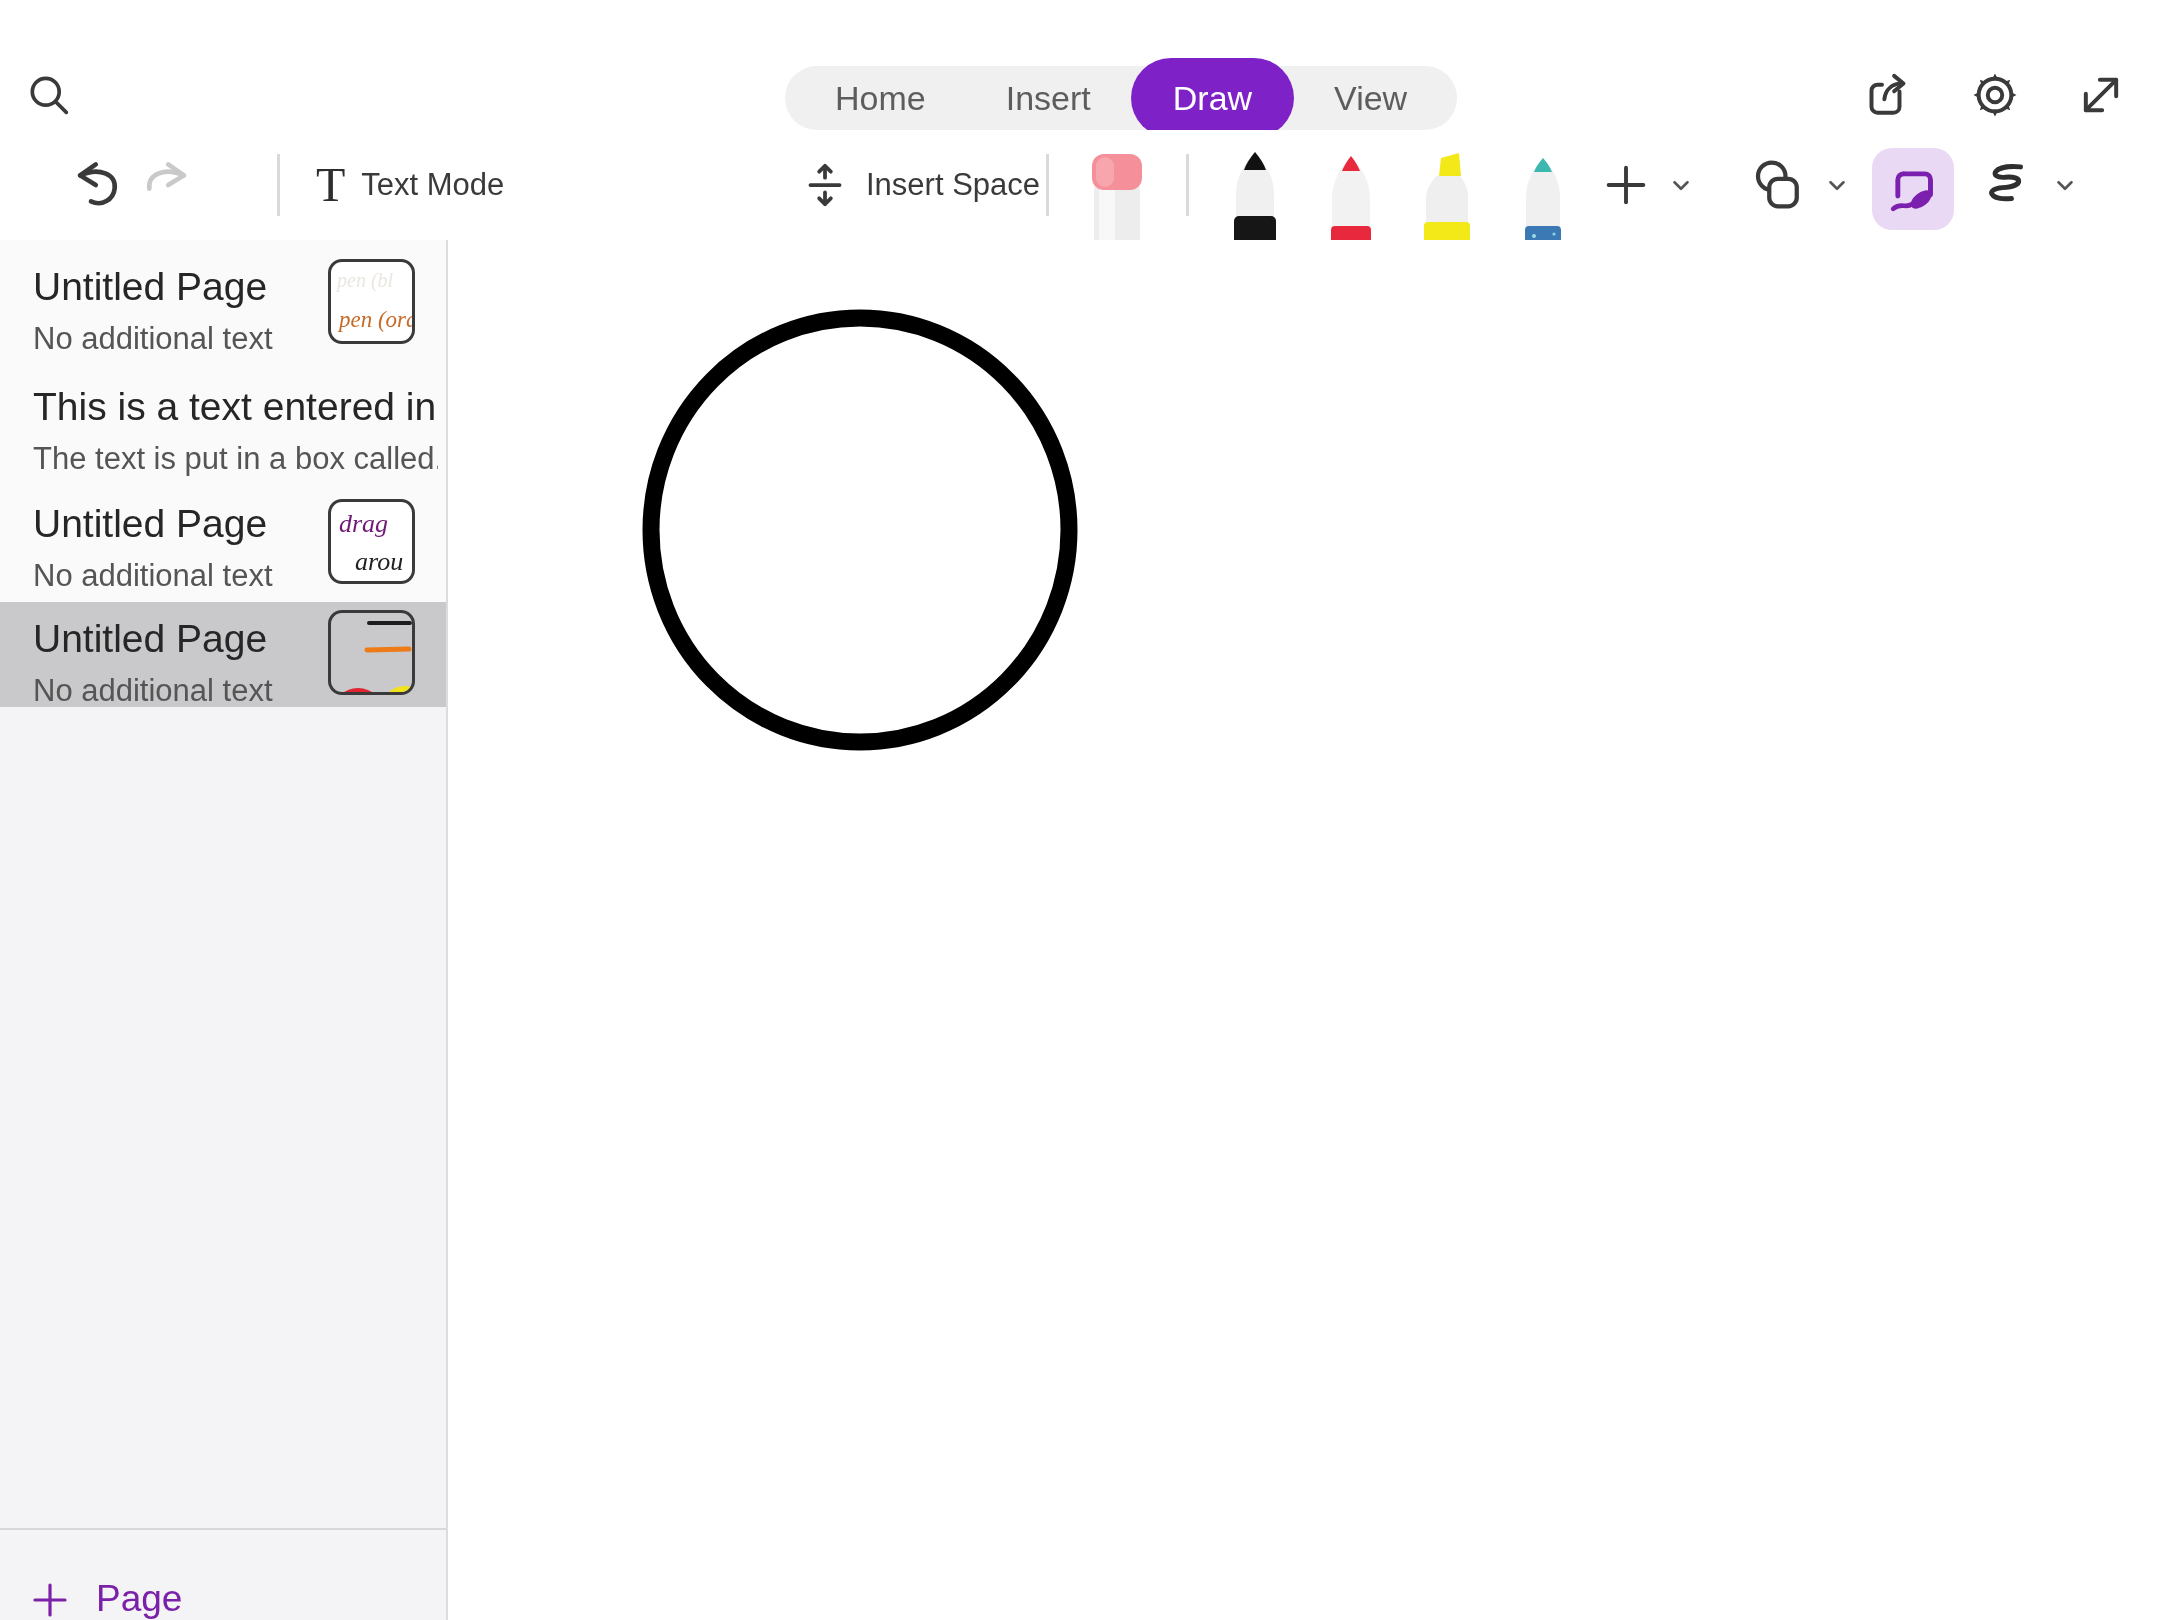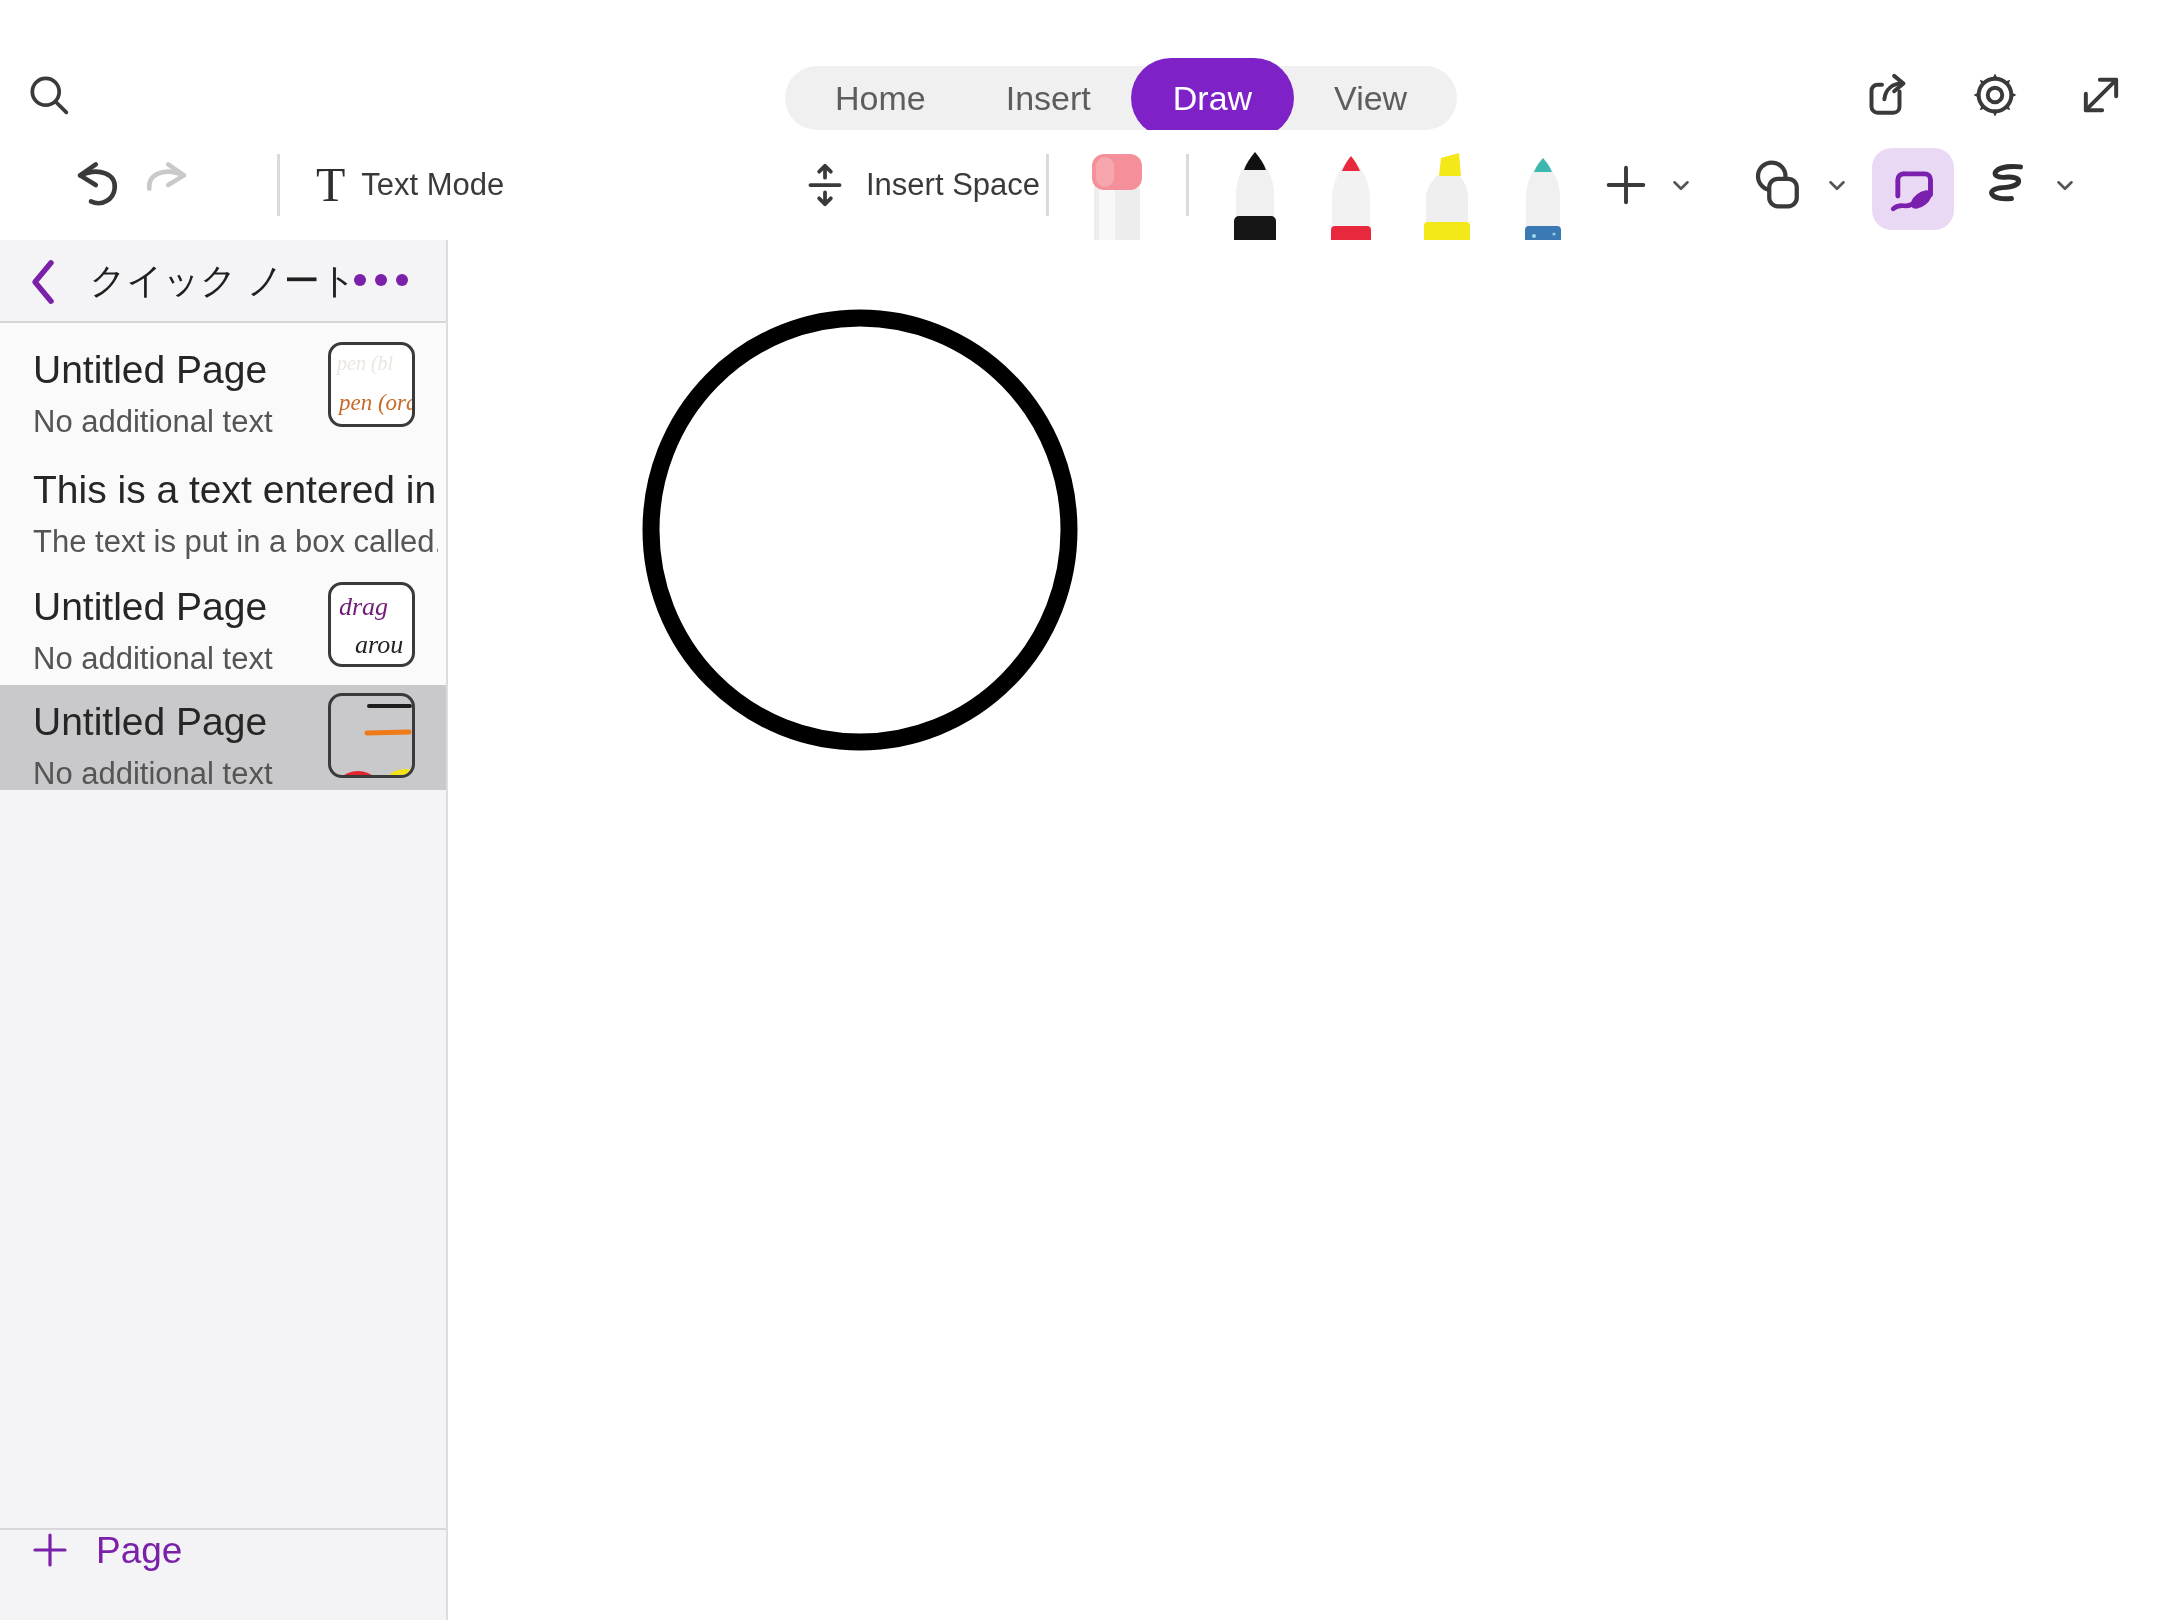--- a/index.html
+++ b/index.html
@@ -39,21 +39,21 @@
   .row { position:relative; padding-left:33px; overflow:hidden; }
   .row .title { font-size:39px; color:#262626; white-space:nowrap; overflow:hidden; }
   .row .subtitle { font-size:31px; color:#555; white-space:nowrap; overflow:hidden; margin-top:12px; }
   .row1 { height:122px; padding-top:25px; }
   .row2 { height:118px; padding-top:23px; }
   .row3 { height:122px; padding-top:22px; }
   .row4 { height:105px; padding-top:15px; background:#c9c8ca; }
   .thumb { position:absolute; right:31px; width:87px; height:85px; border:3px solid #3a3a3a; border-radius:14px; background:#fff; overflow:hidden; }
   .thumb.transparent { background:transparent; }
   .th-line { font-family:"Liberation Serif","DejaVu Serif",serif; font-style:italic; white-space:nowrap; line-height:1.4; }
-  .sb-footer { position:absolute; left:0; bottom:0; width:446px; height:92px; border-top:2px solid #d8d7da; background:#f4f3f5; display:flex; align-items:flex-start; }
+  .sb-footer { position:absolute; left:0; bottom:0; width:446px; height:92px; border-top:2px solid #d8d7da; background:#f4f3f5; display:flex; align-items:flex-end; }
   .sb-footer .plus { margin-left:30px; }
   .sb-footer .lbl { margin-left:26px; font-size:37px; color:#7b21a9; }
 
   
   .canvas { position:relative; flex:1; background:#fff; }
 </style>
 </head>
 <body>
 
 <div class="screen">
@@ -206,33 +206,20 @@
       </svg>
       <svg class="chev" width="26" height="26" viewBox="0 0 24 24" fill="none" stroke="#555" stroke-width="2.4" stroke-linecap="round" stroke-linejoin="round">
           <polyline points="6,9.5 12,15.5 18,9.5"></polyline>
         </svg>
     </div>
   </div>
 
   <div class="body">
 
     <aside class="sidebar">
-      <div class="sb-header">
-        <div class="sb-back">
-          <svg width="30" height="48" viewBox="0 0 18 30" fill="none" stroke="#7b21a9" stroke-width="3.4" stroke-linecap="round" stroke-linejoin="round">
-              <polyline points="14,3 4,15 14,27"></polyline>
-            </svg>
-        </div>
-        <div class="sb-title">クイック ノート</div>
-        <div class="sb-more">
-            <i></i>
-            <i></i>
-            <i></i>
-          </div>
-      </div>
 
       <div class="pagelist">
 
         <div class="row row1">
           <div class="title">Untitled Page</div>
           <div class="subtitle">No additional text</div>
           <div class="thumb" style="top:19px">
             <div class="th-line" style="font-size:20px;color:#eae6e1;padding:4px 0 0 6px">pen (bl</div>
             <div class="th-line" style="font-size:23px;color:#c66b28;padding:10px 0 0 8px">pen (ora</div>
           </div>

